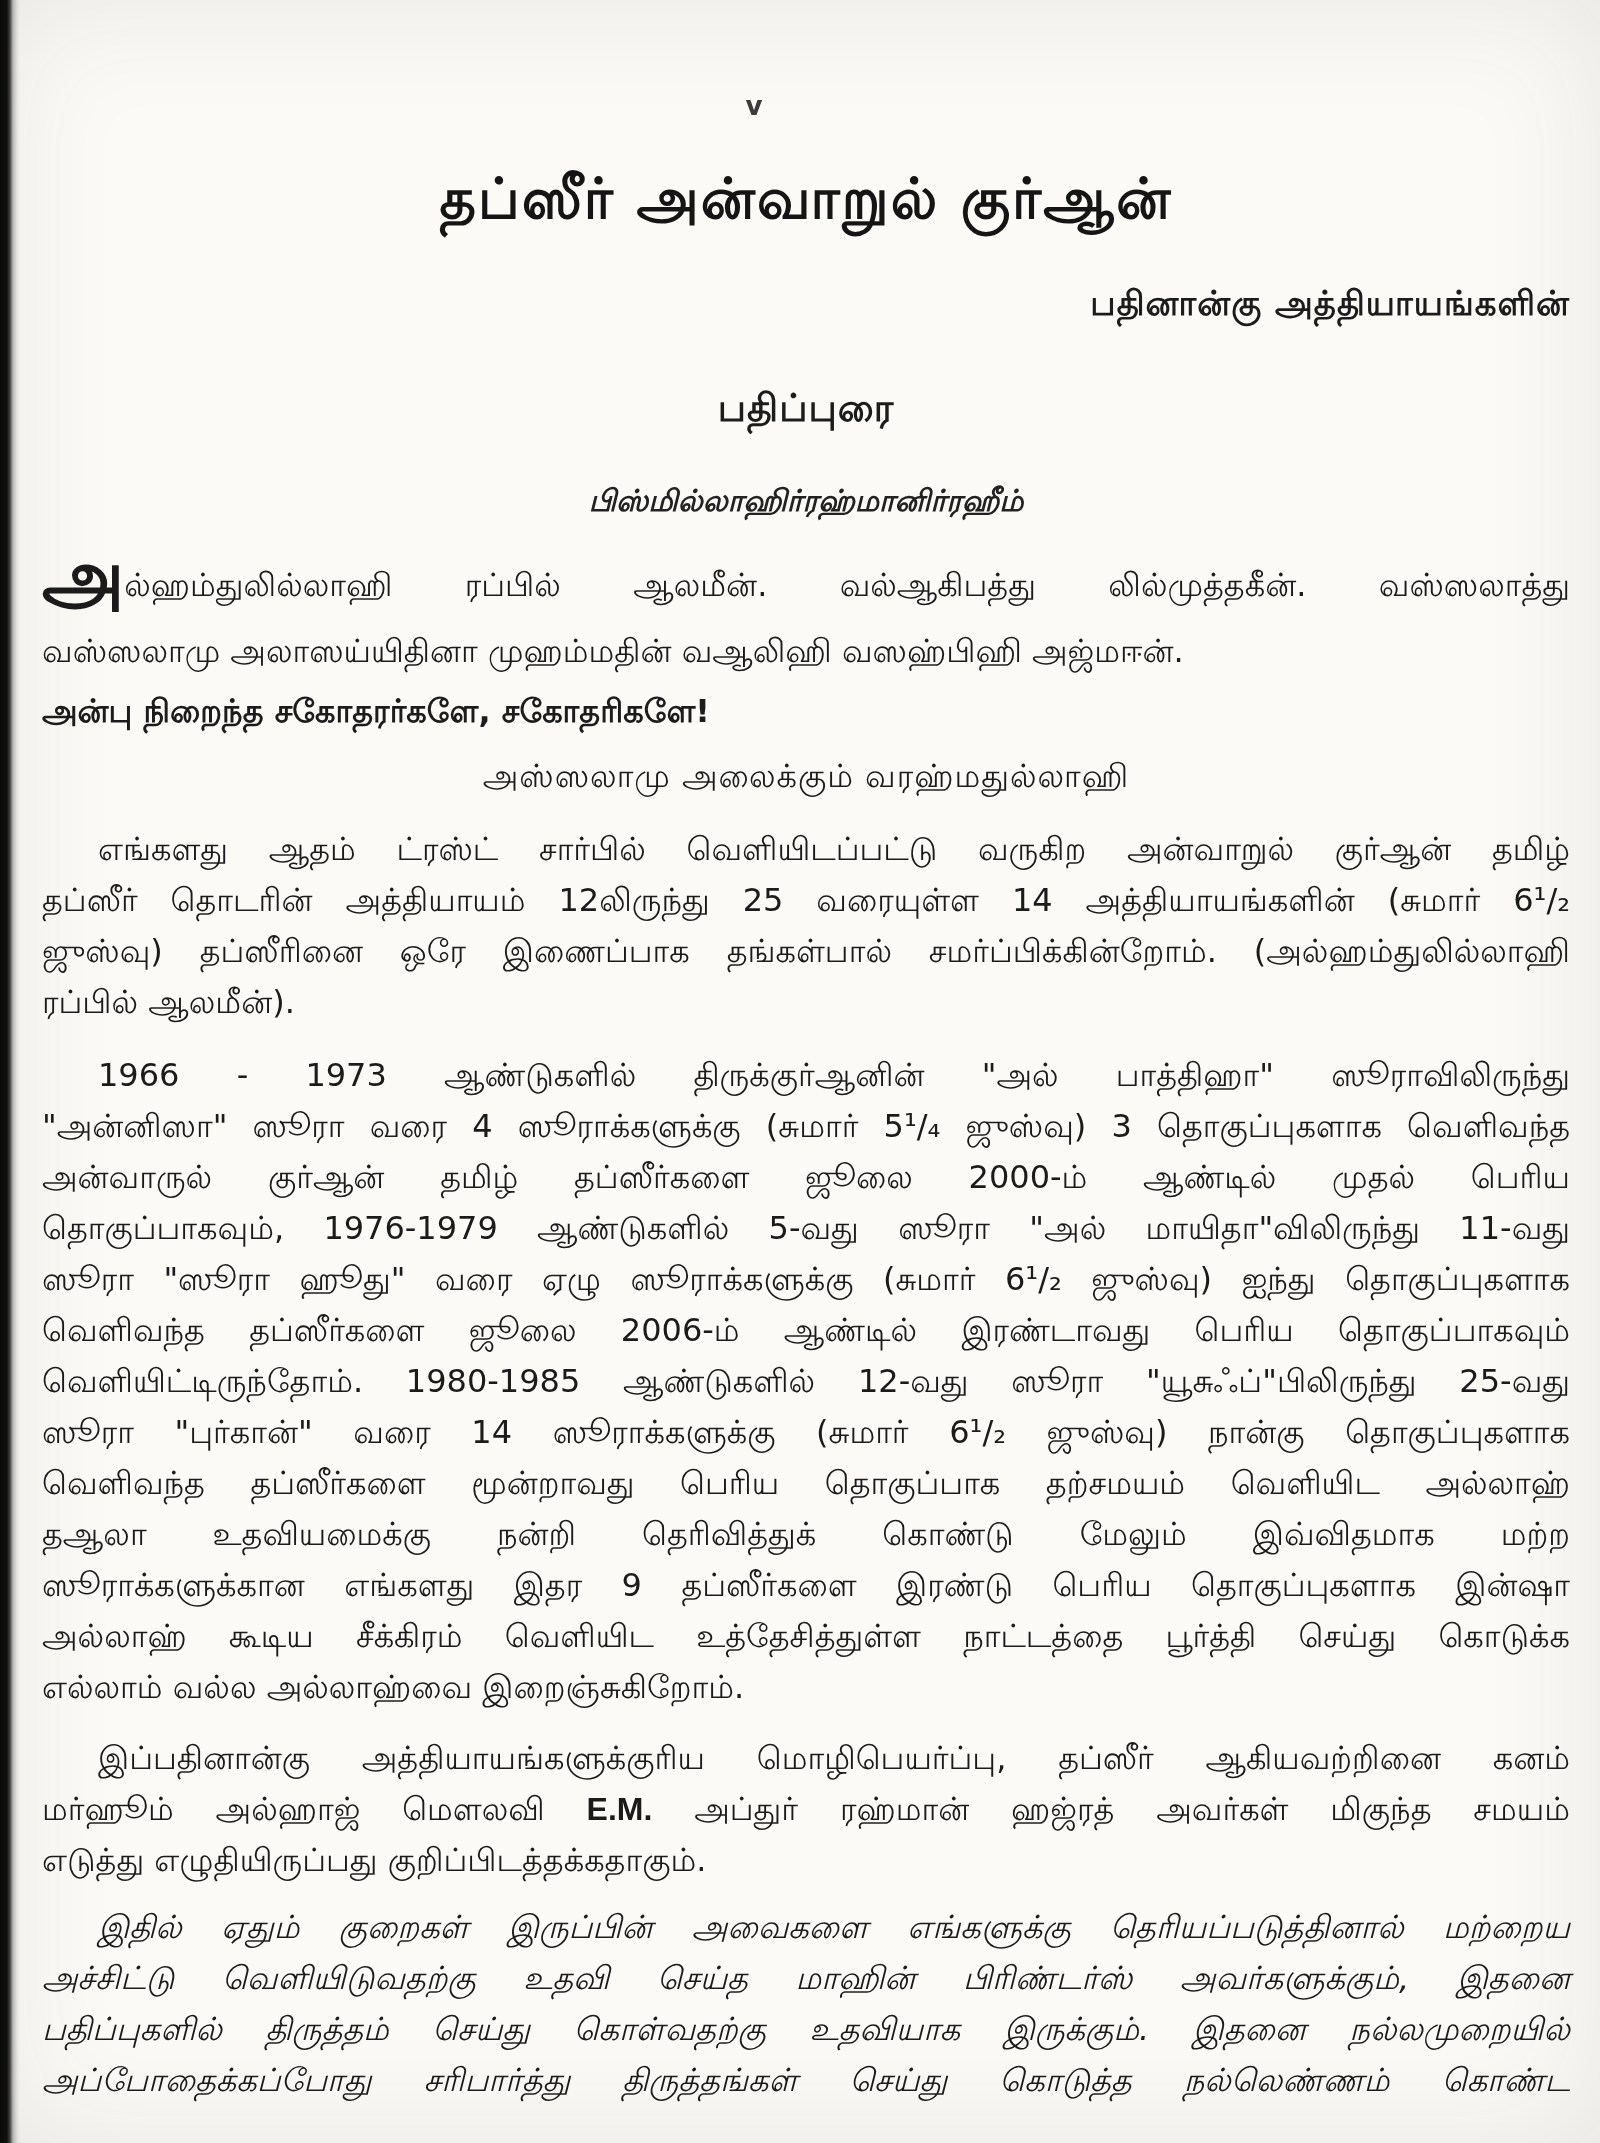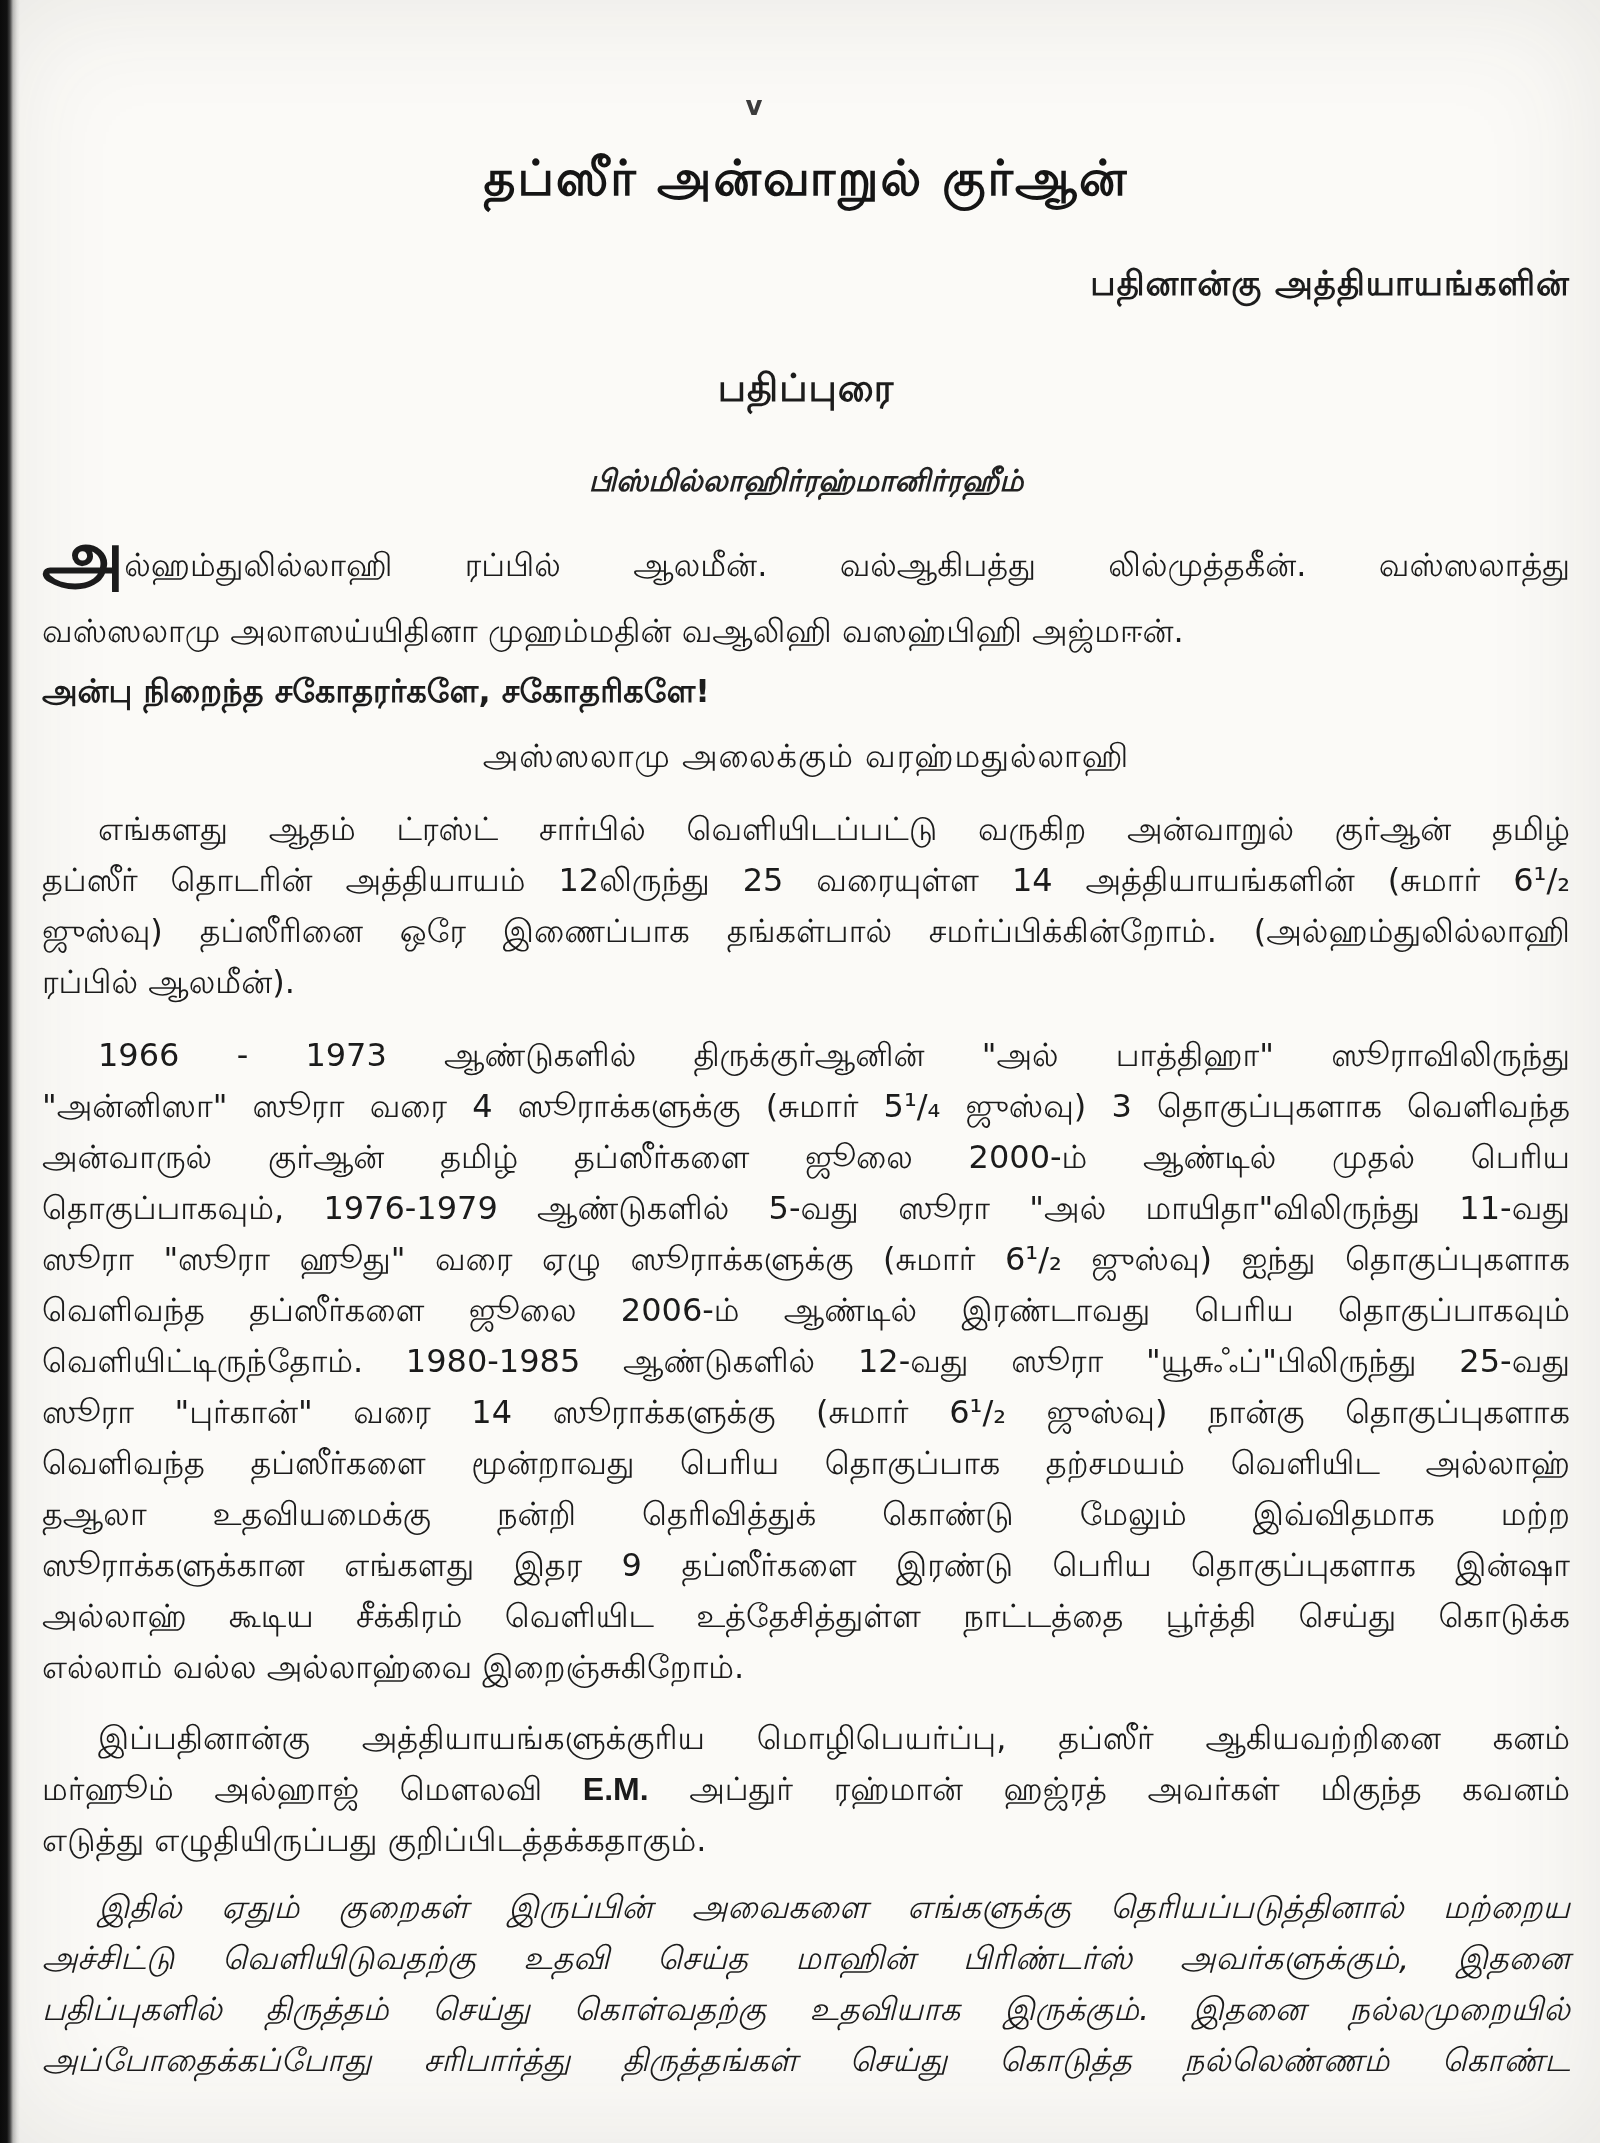--- a/index.html
+++ b/index.html
@@ -38,24 +38,24 @@
   .page-marker {
     text-align: center;
     margin-left: -104px;       
     font-size: 26px;
     height: 28px;
     line-height: 28px;
     color: #3c3c3c;
     font-weight: bold;
   }
   .book-title {
-    margin-top: 20px;
+    margin-top: 40px;
     text-align: center;
     font-family: "DejaVu Serif", "Liberation Serif", serif;
-    font-size: 49px;
+    font-size: 56px;
     font-weight: bold;
     letter-spacing: 2px;
     line-height: 76px;
     color: #151515;
   }
   .subtitle {
     margin-top: 44px;
     text-align: right;
     font-size: 34px;
     font-weight: bold;
@@ -175,21 +175,21 @@
       <div class="tline j">வெளிவந்த தப்ஸீர்களை மூன்றாவது பெரிய தொகுப்பாக தற்சமயம் வெளியிட அல்லாஹ்</div>
       <div class="tline j">தஆலா உதவியமைக்கு நன்றி தெரிவித்துக் கொண்டு மேலும் இவ்விதமாக மற்ற</div>
       <div class="tline j">ஸூராக்களுக்கான எங்களது இதர 9 தப்ஸீர்களை இரண்டு பெரிய தொகுப்புகளாக இன்ஷா</div>
       <div class="tline j">அல்லாஹ் கூடிய சீக்கிரம் வெளியிட உத்தேசித்துள்ள நாட்டத்தை பூர்த்தி செய்து கொடுக்க</div>
       <div class="tline last">எல்லாம் வல்ல அல்லாஹ்வை இறைஞ்சுகிறோம்.</div>
     </div>
 
     <div class="para para-translator">
       <div class="tline j ind">இப்பதினான்கு அத்தியாயங்களுக்குரிய மொழிபெயர்ப்பு, தப்ஸீர் ஆகியவற்றினை கனம்</div>
       <div class="tline j">
-        <span>மர்ஹூம் அல்ஹாஜ் மௌலவி </span><span class="bold-name">E.M.</span><span> அப்துர் ரஹ்மான் ஹஜ்ரத் அவர்கள் மிகுந்த கவனம்</span>
+        <span>மர்ஹூம் அல்ஹாஜ் மௌலவி </span><span class="bold-name">E.M.</span><span> அப்துர் ரஹ்மான் ஹஜ்ரத் அவர்கள் மிகுந்த சமயம்</span>
       </div>
       <div class="tline last">எடுத்து எழுதியிருப்பது குறிப்பிடத்தக்கதாகும்.</div>
     </div>
 
     <div class="para para-corrections">
       <div class="tline j ind">இதில் ஏதும் குறைகள் இருப்பின் அவைகளை எங்களுக்கு தெரியப்படுத்தினால் மற்றைய</div>
       <div class="tline j">அச்சிட்டு வெளியிடுவதற்கு உதவி செய்த மாஹின் பிரிண்டர்ஸ் அவர்களுக்கும், இதனை</div>
       <div class="tline j">பதிப்புகளில் திருத்தம் செய்து கொள்வதற்கு உதவியாக இருக்கும். இதனை நல்லமுறையில்</div>
       <div class="tline j">அப்போதைக்கப்போது சரிபார்த்து திருத்தங்கள் செய்து கொடுத்த நல்லெண்ணம் கொண்ட</div>
     </div>

